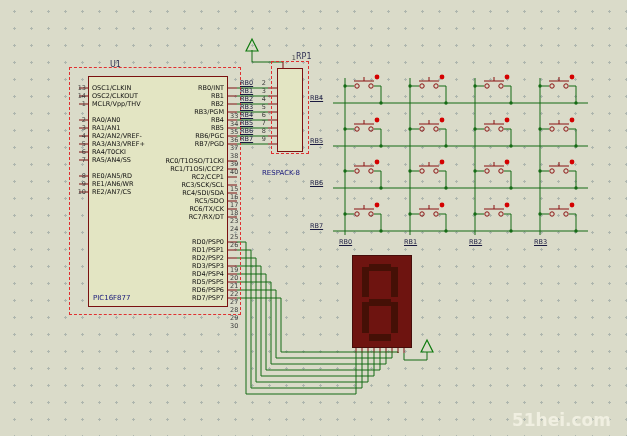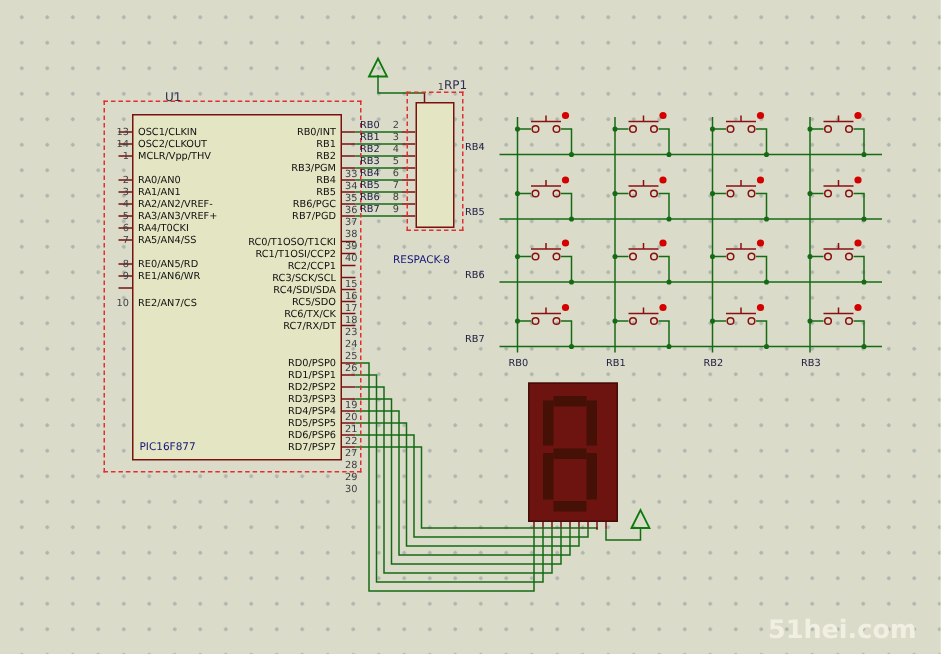--- a/index.html
+++ b/index.html
@@ -24,21 +24,21 @@
   .part{position:absolute;font-size:7px;line-height:8px;color:#16167a;}
   #u1-part{left:4px;bottom:4px;}
   #rp1-part{left:262px;top:169px;}
   .pin-row{position:absolute;left:0;width:100%;height:9px;line-height:9px;font-size:6.5px;}
   .pin-row .pin-label{position:absolute;color:#101010;white-space:nowrap;}
   .pin-row.left .pin-label{left:3px;}
   .pin-row.right .pin-label{right:3px;}
   .pin-row .pin-num{position:absolute;color:#3d3d3d;}
   .pin-row.left .pin-num{left:-21px;width:18px;text-align:right;}
   .pin-row.right .pin-num{right:-21px;width:18px;text-align:left;margin-top:28px;}
-  .slabel{position:absolute;font-size:6.5px;line-height:8px;color:#1a1a40;white-space:nowrap;}
+  .slabel{position:absolute;font-size:6.5px;line-height:8px;color:#1a1a40;white-space:nowrap;text-decoration:underline;}
   .pin-num-abs{position:absolute;font-size:6.5px;line-height:8px;color:#3d3d3d;width:10px;text-align:right;white-space:nowrap;}
   #display{position:absolute;left:352px;top:255px;width:60px;height:93px;background:#6e1410;border:1px solid #450d0a;}
   .seg{position:absolute;background:#451006;}
   #seg-a{left:16px;top:8px;width:22px;height:7px;}
   #seg-f{left:9px;top:11px;width:7px;height:30px;}
   #seg-b{left:38px;top:11px;width:7px;height:30px;}
   #seg-g{left:16px;top:43px;width:22px;height:7px;}
   #seg-e{left:9px;top:46px;width:7px;height:31px;}
   #seg-c{left:38px;top:46px;width:7px;height:31px;}
   #seg-d{left:16px;top:78px;width:22px;height:7px;}
@@ -354,21 +354,21 @@
         <span class="pin-label">RA5/AN4/SS</span>
       </div>
       <div class="pin-row left" style="top: 95px;">
         <span class="pin-num">8</span>
         <span class="pin-label">RE0/AN5/RD</span>
       </div>
       <div class="pin-row left" style="top: 103px;">
         <span class="pin-num">9</span>
         <span class="pin-label">RE1/AN6/WR</span>
       </div>
-      <div class="pin-row left" style="top: 121px;">
+      <div class="pin-row left" style="top: 111px;">
         <span class="pin-num">10</span>
         <span class="pin-label">RE2/AN7/CS</span>
       </div>
       <div class="pin-row right" style="top: 7px;">
         <span class="pin-num">33</span>
         <span class="pin-label">RB0/INT</span>
       </div>
       <div class="pin-row right" style="top: 15px;">
         <span class="pin-num">34</span>
         <span class="pin-label">RB1</span>

